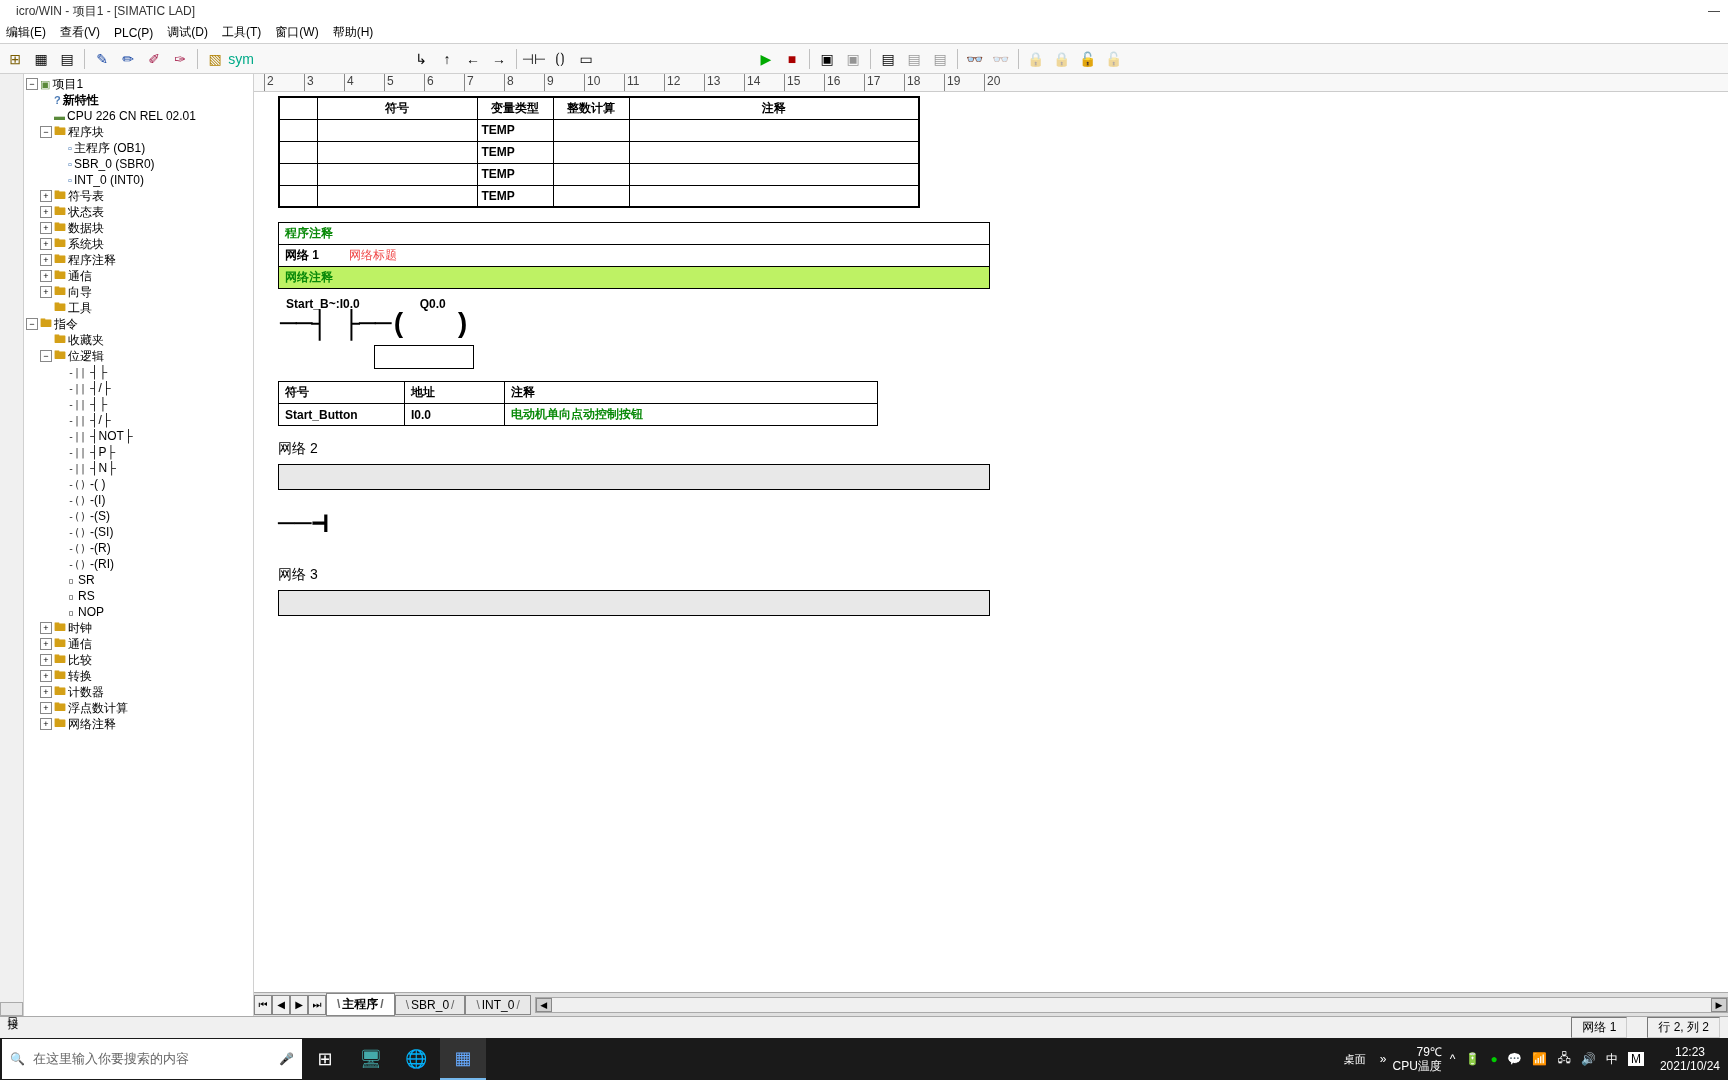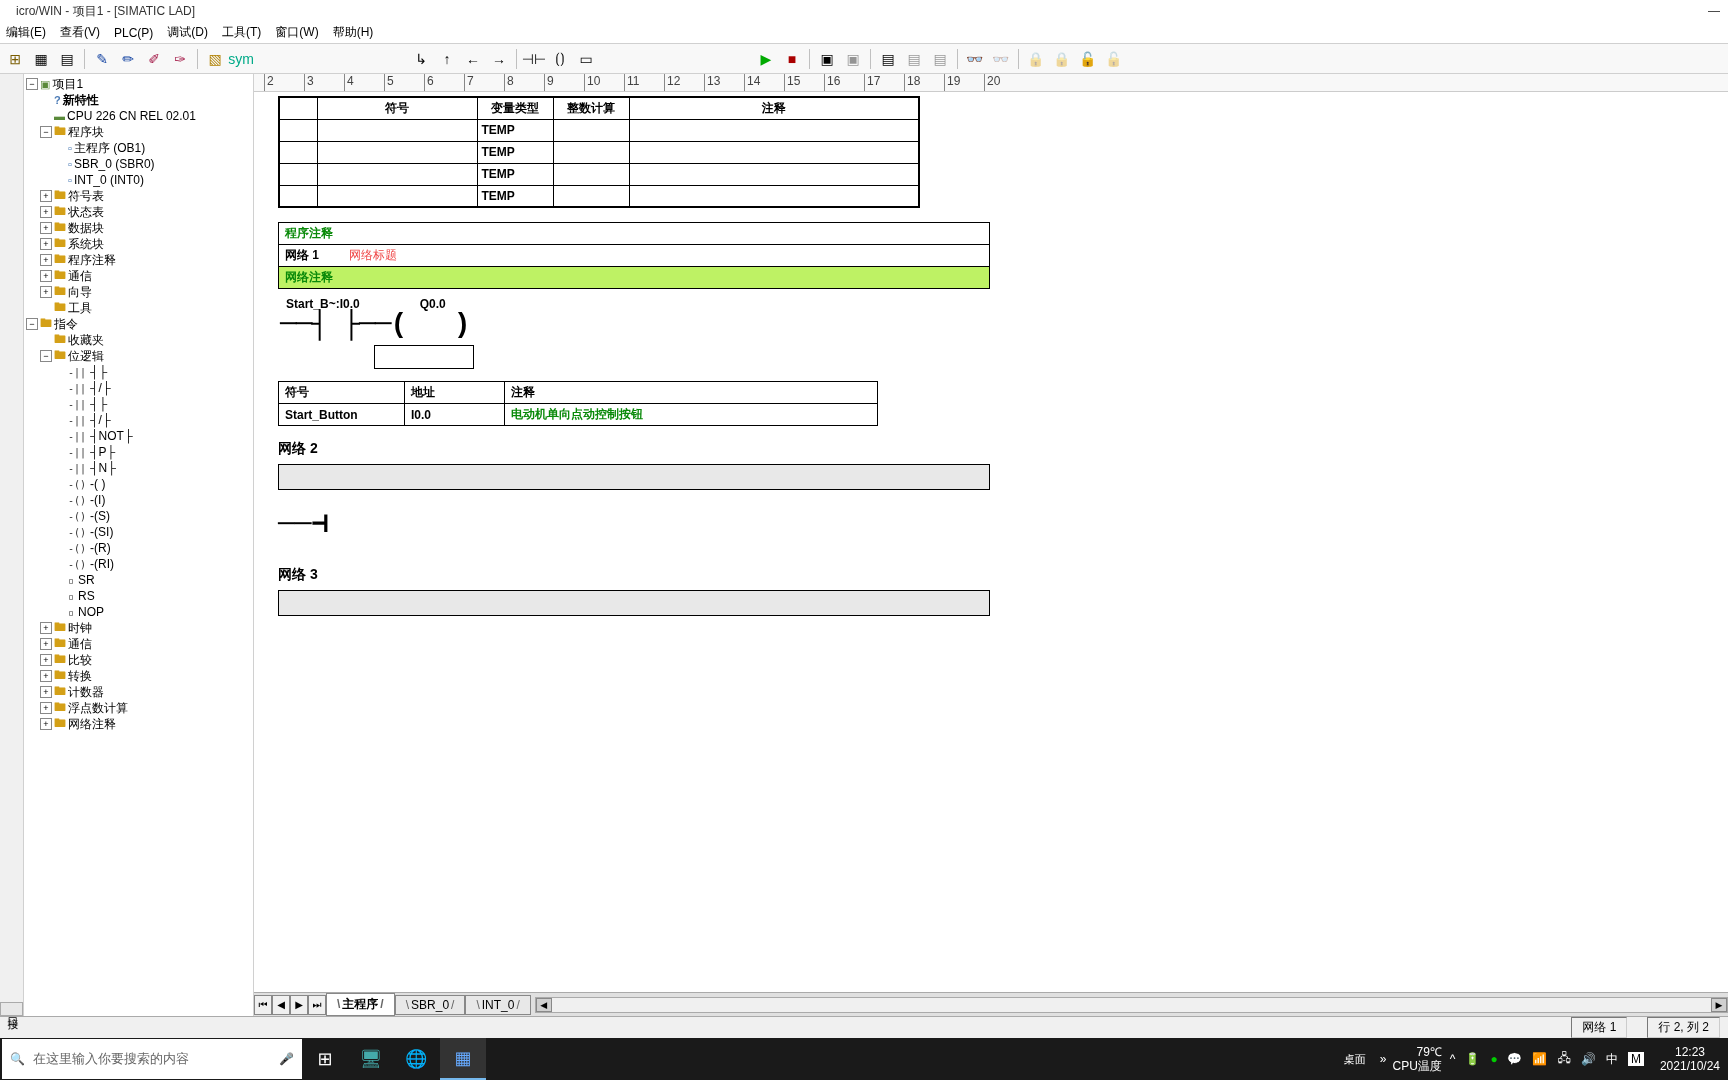--- a/index.html
+++ b/index.html
@@ -66,21 +66,21 @@
 .ladder-box { border: 1px solid #000; width: 100px; height: 24px; margin: 6px 0 10px 96px; }
 
 .sym-table { border: 1px solid #000; border-collapse: collapse; width: 600px; margin-bottom: 14px; }
 .sym-table th, .sym-table td { border: 1px solid #000; padding: 2px 6px; text-align: left; height: 22px; }
 .sym-th1 { width: 126px; font-weight: bold; }
 .sym-th2 { width: 100px; font-weight: bold; }
 .sym-th3 { font-weight: bold; }
 .sym-table .green { color: #0a8a0a; font-weight: bold; }
 .sym-table .bold { font-weight: bold; }
 
-.net-header { font-weight: bold; font-size: 14px; margin: 6px 0; }
+.net-header { font-weight: normal; font-size: 14px; margin: 6px 0; }
 
 .end-rung { font-family: "Courier New", monospace; font-size: 28px; font-weight: bold; padding: 10px 0 20px 0; }
 
 .tabstrip { position: absolute; bottom: 0; left: 0; right: 0; height: 24px; background: #e0e0e0; border-top: 1px solid #aaa; display: flex; align-items: center; }
 .tab-nav { display: flex; }
 .tab-nav-btn { width: 18px; height: 20px; border: 1px solid #888; background: #f0f0f0; display: flex; align-items: center; justify-content: center; font-size: 10px; cursor: pointer; }
 .tab { padding: 2px 10px; border: 1px solid #888; background: #fff; font-weight: bold; cursor: pointer; position: relative; }
 .tab.inactive { background: #e8e8e8; font-weight: normal; }
 .tab::before { content: "\\"; margin-right: 2px; color: #666; }
 .tab::after { content: "/"; margin-left: 2px; color: #666; }

